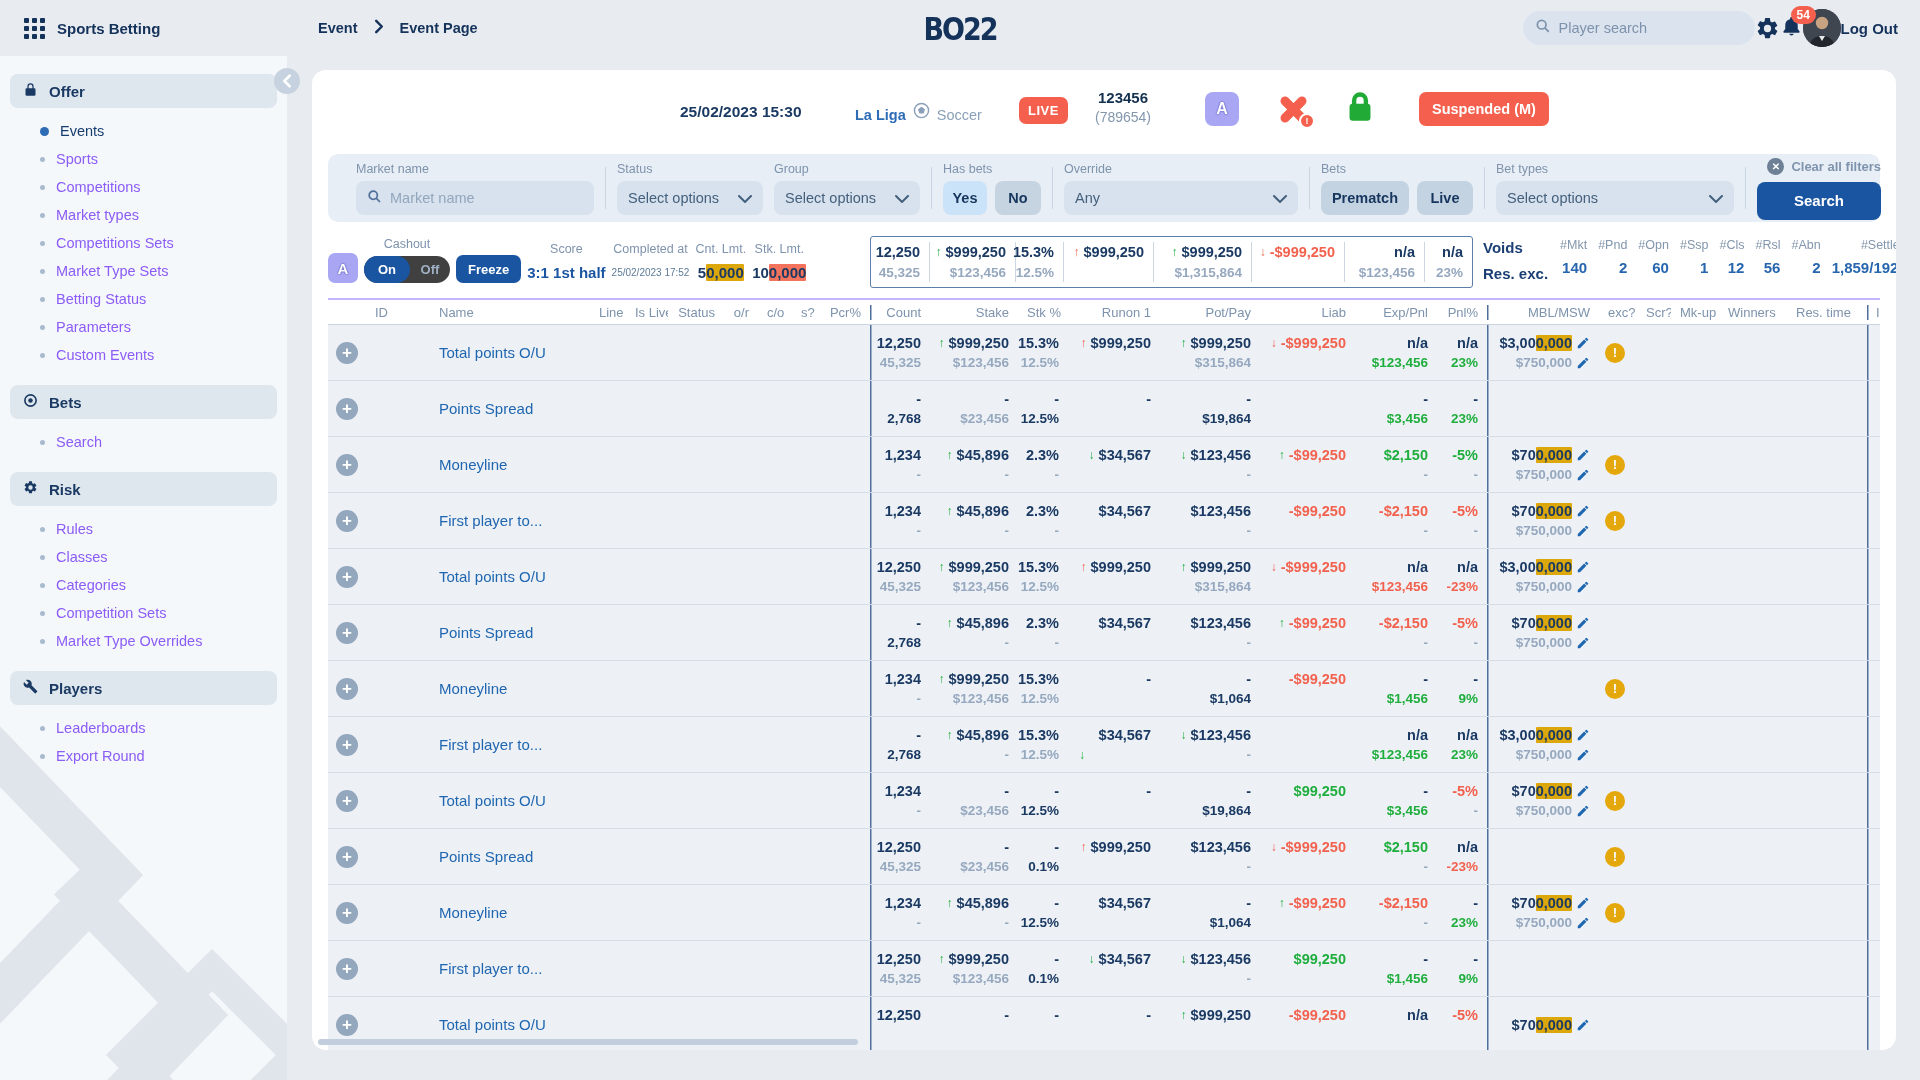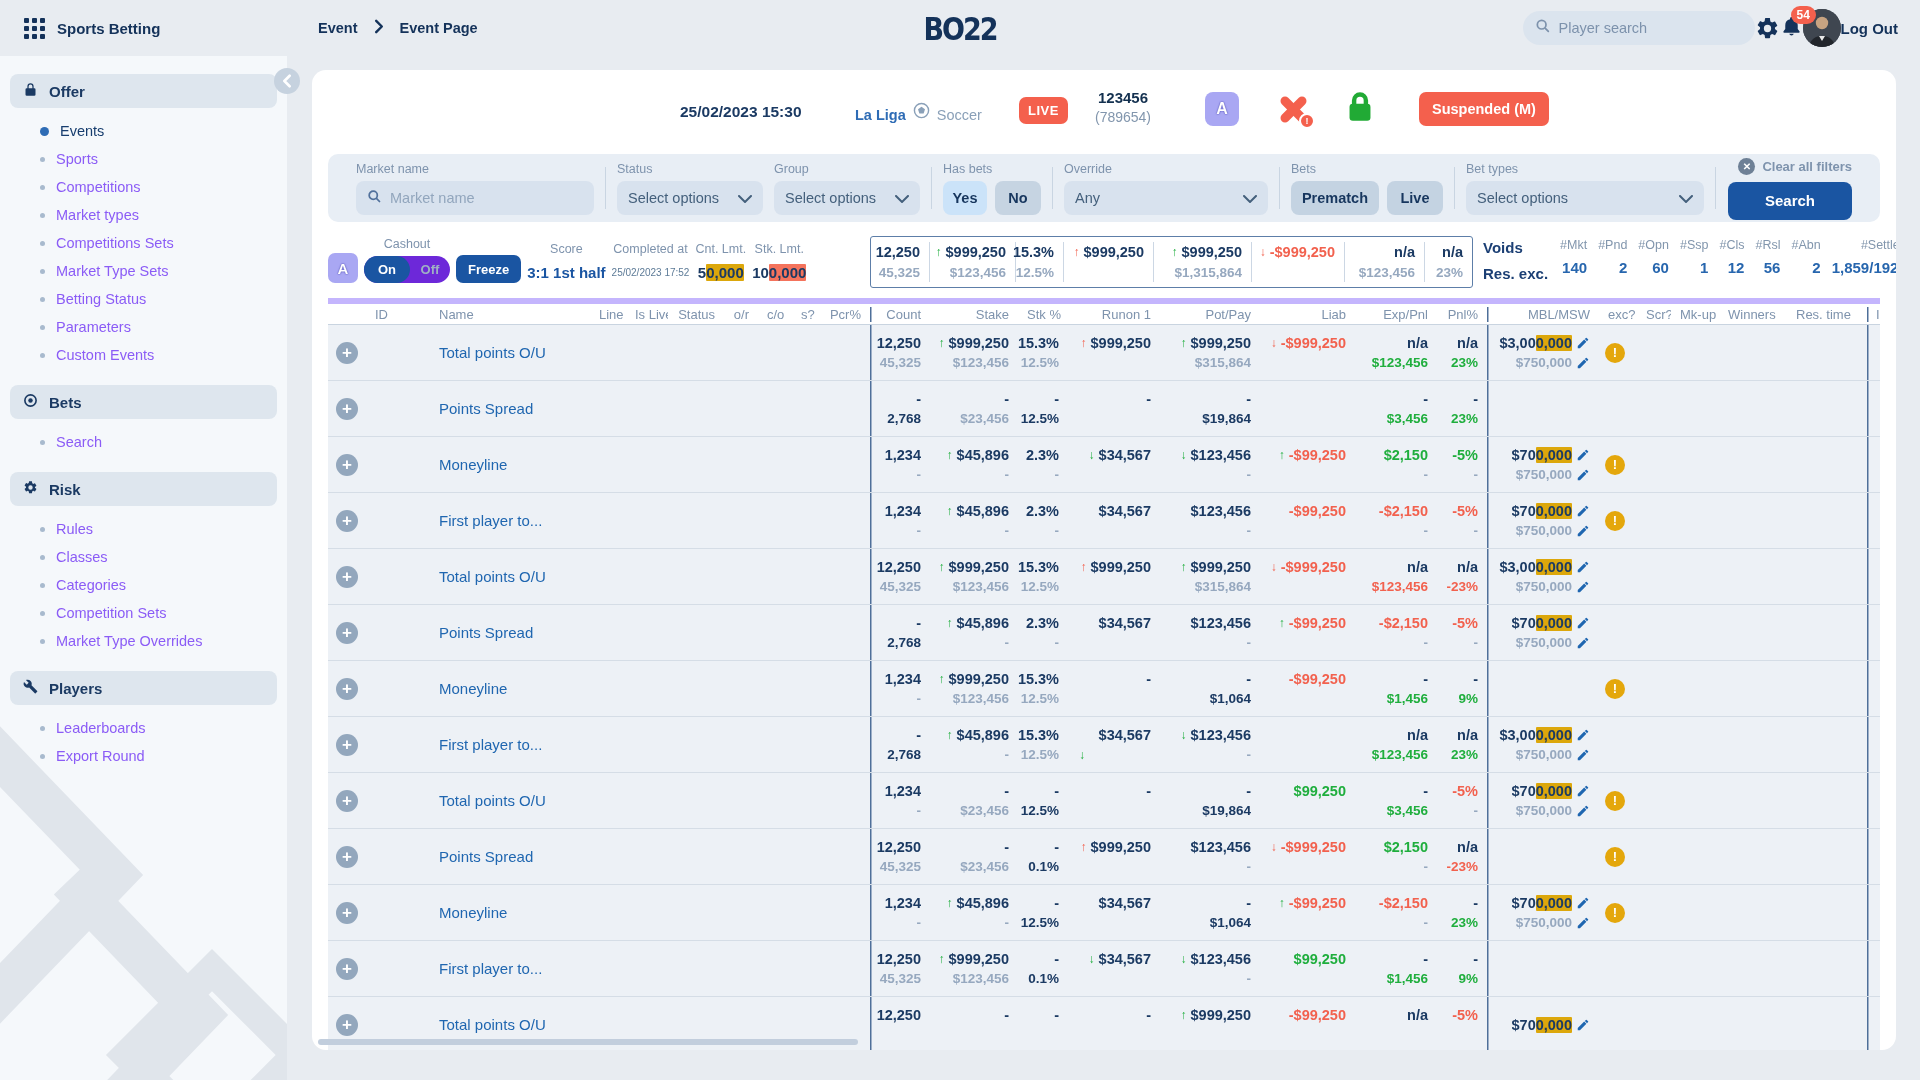--- a/index.html
+++ b/index.html
@@ -62,40 +62,40 @@
 
   
   .filters{margin-top:6px;background:#e8eef5;border-radius:10px;height:68px;display:flex;align-items:center;padding:0 28px;gap:11px}
   .fgroup{display:flex;flex-direction:column;gap:5px}
   .flabel{font-size:12.5px;color:#7e93ad}
   .fctl{height:34px;background:#d8e2ee;border-radius:8px;display:flex;align-items:center;padding:0 11px;font-size:14.5px;color:#44607c;cursor:pointer}
   .fsel{justify-content:space-between;gap:8px}
   .fctl.market{width:238px;gap:8px}
   .fctl.market input{border:none;background:transparent;outline:none;font-size:14.5px;color:#44607c;width:180px;font-family:inherit}
   .fctl.market input::placeholder{color:#92a6bd}
-  .w146{width:146px}.w232{width:204px}.w238{width:238px}
+  .w146{width:146px}.w232{width:234px}.w238{width:238px}
   .chiprow{display:flex;gap:8px}
   .chip{height:34px;border-radius:8px;display:flex;align-items:center;justify-content:center;font-weight:700;color:#17365e;font-size:14.5px;cursor:pointer}
   .chip.yes{width:44px;background:#cbe3f9}
   .chip.no{width:46px;background:#c6d4e2}
   .chip.pm{width:88px;background:#c4d3e2}
   .chip.lv{width:56px;background:#c4d3e2}
   .fdiv{width:1px;height:42px;background:#c9d5e2;flex:none}
   .fright{margin-left:auto;display:flex;flex-direction:column;align-items:flex-end;gap:7px;padding-top:1px}
   .clear{display:flex;gap:7px;align-items:center;font-size:13px;color:#7e93ad;font-weight:600;cursor:pointer}
   .clear-x{width:17px;height:17px;border-radius:50%;background:#6e8096;color:#fff;font-size:10px;font-weight:700;display:flex;align-items:center;justify-content:center}
   .search-btn{width:124px;height:38px;background:#1a55a2;color:#fff;border:none;border-radius:8px;font-size:15px;font-weight:700;cursor:pointer;font-family:inherit}
 
   
   .summary{margin-top:14px;display:flex;align-items:flex-start}
   .sum-left{width:542px;display:flex;align-items:flex-end;gap:6px;flex:none}
   .slb{display:flex;flex-direction:column;align-items:center;gap:5px;white-space:nowrap}
   .sl-label{font-size:12.5px;color:#7e93ad}
   .abadge.sm{width:30px;height:30px;font-size:15px;border-radius:7px}
-  .toggle{width:86px;height:27px;background:#6d28d9;border-radius:14px;display:flex;align-items:center;cursor:pointer}
+  .toggle{width:86px;height:27px;background:#404040;border-radius:14px;display:flex;align-items:center;cursor:pointer}
   .tog-on{width:46px;height:27px;background:#1a55a2;border-radius:14px;color:#fff;font-size:13px;font-weight:700;display:flex;align-items:center;justify-content:center}
   .tog-off{flex:1;text-align:center;color:#9fb0c4;font-size:13px;font-weight:700}
   .freeze-btn{height:28px;background:#1a55a2;color:#fff;border:none;border-radius:7px;font-size:13px;font-weight:700;padding:0 12px;cursor:pointer;font-family:inherit}
   .score-val{font-size:15px;font-weight:700;color:#1a55a2;height:22px;display:flex;align-items:center}
   .comp-val{font-size:10px;color:#5d7b97;height:22px;display:flex;align-items:center}
   .lim-val{font-size:15px;font-weight:700;color:#1b3a63;height:22px;display:flex;align-items:center}
   .hl-gold{background:#dca70b;border-radius:1px}
   .hl-red{background:#f4735c;border-radius:1px}
 
   .sum-box{border:1.5px solid #5d7ea8;border-radius:3px;display:grid;grid-template-columns:58px 86px 48px 90px 98px 93px 80px 48px;padding:5px 0;flex:none;background:#fff}
@@ -104,21 +104,21 @@
 
   .sum-right{flex:1;display:flex;align-items:flex-start;padding-left:10px;gap:10px;min-width:0}
   .voids{display:flex;flex-direction:column;gap:9px;font-size:15px;font-weight:700;color:#1b3f74;padding-top:3px;white-space:nowrap}
   .stats{display:grid;grid-auto-flow:column;column-gap:11px;margin-left:2px;padding-top:2px}
   .st{text-align:right;white-space:nowrap}
   .st .h{font-size:12.5px;color:#8296ad;margin-bottom:7px}
   .st .v{font-size:15px;font-weight:700;color:#2766ae}
 
   
   .tgrid{display:grid;grid-template-columns:38px 64px 160px 36px 42px 56px 34px 34px 26px 52px 60px 88px 50px 92px 100px 95px 82px 50px 112px 38px 34px 48px 68px 80px 9px}
-  .thead{height:27px;margin-top:10px;align-items:center;color:#7e93ad;font-size:13px;border-bottom:1px solid #c9d4e0;border-top:6px solid #c4b5fd;background:#fff}
+  .thead{height:27px;margin-top:10px;align-items:center;color:#7e93ad;font-size:13px;border-bottom:1px solid #c9d4e0;border-top:2px solid #c4b5fd;background:#fff}
   .th{padding:0 9px;white-space:nowrap;overflow:hidden}
   .th.r{text-align:right}
   .sep-l{box-shadow:inset 1.5px 0 0 #4e6f99}
   .trow{height:56px;border-bottom:1px solid #d5dde6;background:#edf1f6}
   .tc{padding:0 9px;display:flex;flex-direction:column;justify-content:center;min-width:0}
   .ln{height:20px;display:flex;align-items:center;justify-content:flex-end;gap:4px;white-space:nowrap}
   .ln-t{font-size:14.5px}
   .ln-b{font-size:13.5px}
   .ln.arrow-only{justify-content:flex-start;padding-left:2px}
   .val.c-n{color:#1b3a63;font-weight:600}

